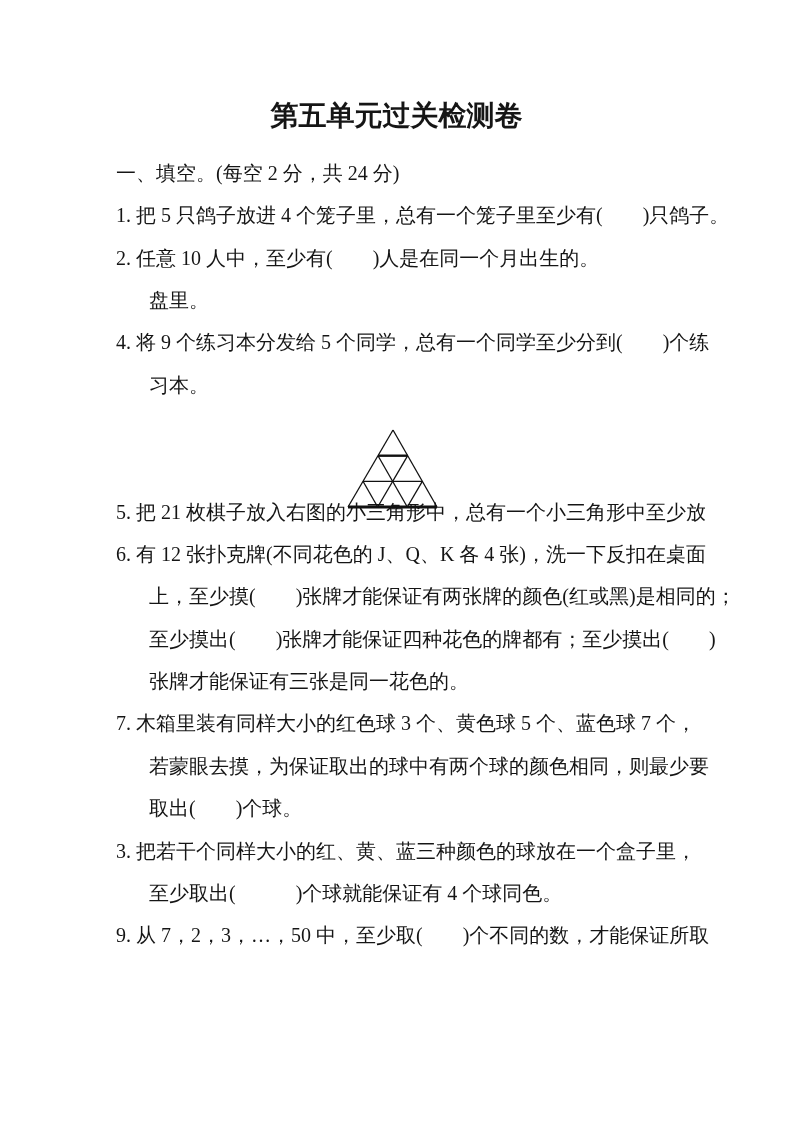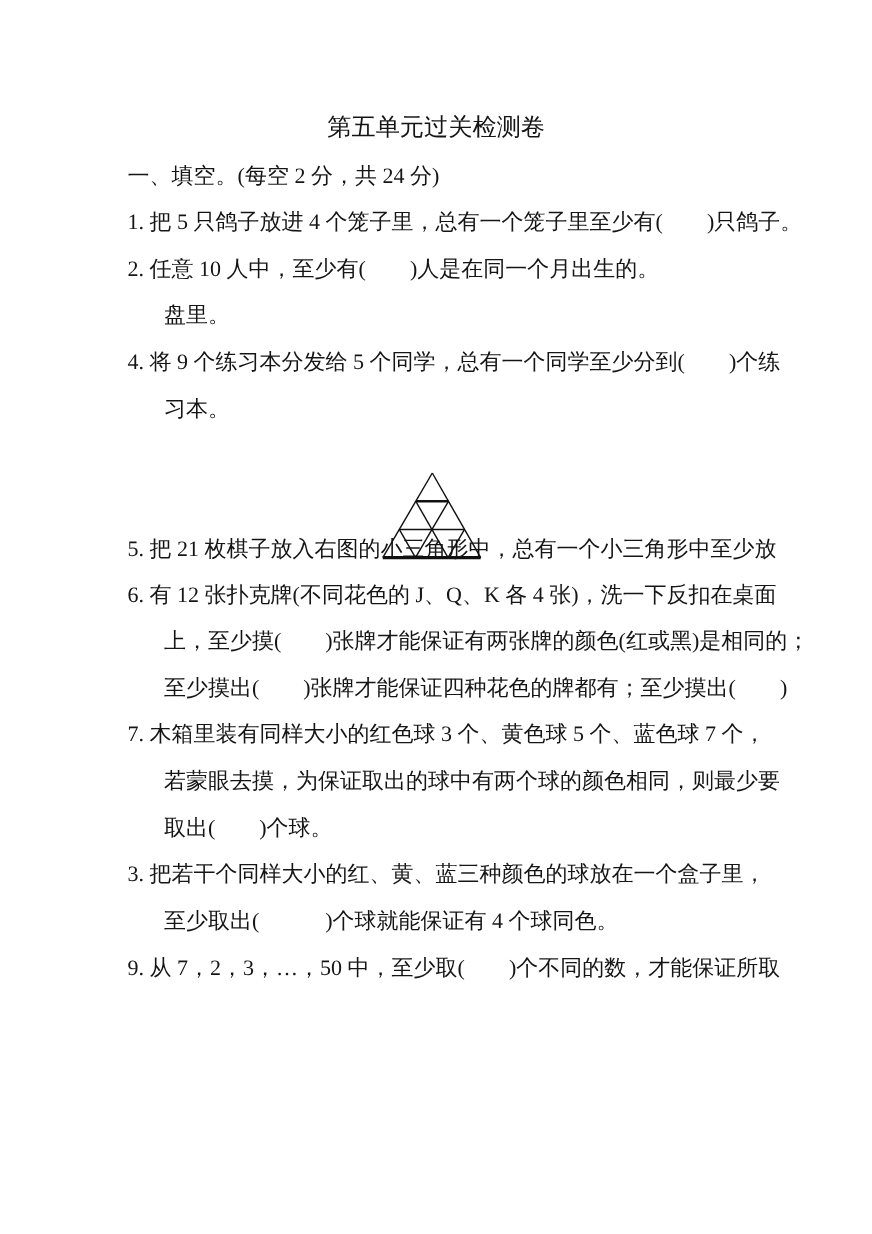--- a/index.html
+++ b/index.html
@@ -9,27 +9,27 @@
     background:#ffffff;
     color:#151515;
     font-family:"Liberation Serif","DejaVu Serif",serif;
     overflow:hidden;
     margin:0 auto;
   }
   .title{
     position:absolute;
     top:104px;left:0;right:0;margin:0;
     text-align:center;
-    font-size:22px;
-    font-weight:400;
+    font-size:28px;
+    font-weight:700;
     line-height:24px;
   }
   .body{
     position:absolute;
-    left:116px;top:139px;width:620px;
+    left:116px;top:152px;width:620px;
   }
   .line{
     height:42.35px;
     line-height:42.35px;
     font-size:20px;
     white-space:pre;
   }
   .cont{padding-left:33px;}
   .figure-gap{height:84.7px;}
   .figure{
@@ -57,20 +57,21 @@
     <div class="line cont">盘里。</div>
     <div class="line">4. 将 9 个练习本分发给 5 个同学，总有一个同学至少分到(　　)个练</div>
     <div class="line cont">习本。</div>
 
     <div class="figure-gap"></div>
 
     <div class="line">5. 把 21 枚棋子放入右图的小三角形中，总有一个小三角形中至少放</div>
     <div class="line">6. 有 12 张扑克牌(不同花色的 J、Q、K 各 4 张)，洗一下反扣在桌面</div>
     <div class="line cont">上，至少摸(　　)张牌才能保证有两张牌的颜色(红或黑)是相同的；</div>
     <div class="line cont">至少摸出(　　)张牌才能保证四种花色的牌都有；至少摸出(　　)</div>
+    <div class="line cont">张牌才能保证有三张是同一花色的。</div>
     <div class="line">7. 木箱里装有同样大小的红色球 3 个、黄色球 5 个、蓝色球 7 个，</div>
     <div class="line cont">若蒙眼去摸，为保证取出的球中有两个球的颜色相同，则最少要</div>
     <div class="line cont">取出(　　)个球。</div>
     <div class="line">3. 把若干个同样大小的红、黄、蓝三种颜色的球放在一个盒子里，</div>
     <div class="line cont">至少取出(　　　)个球就能保证有 4 个球同色。</div>
     <div class="line">9. 从 7，2，3，…，50 中，至少取(　　)个不同的数，才能保证所取</div>
   </div>
 
   <svg class="figure" viewBox="-2 -2 101 88">
 

